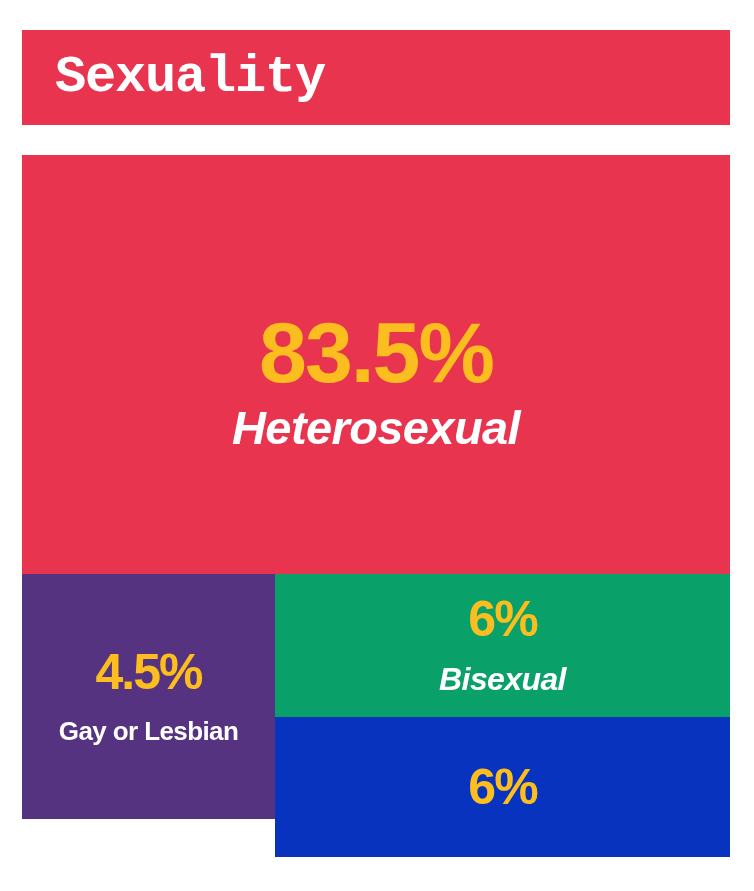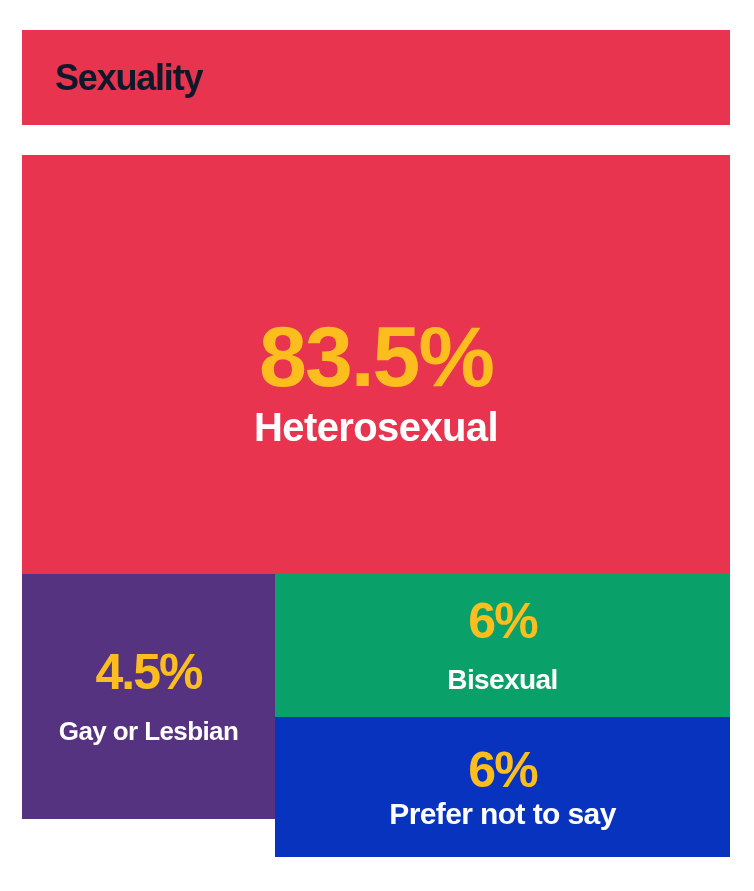--- a/index.html
+++ b/index.html
@@ -28,24 +28,24 @@
     left: 22px;
     top: 30px;
     width: 708px;
     height: 95px;
     background: #e8344f;
     display: flex;
     align-items: center;
   }
   .header-title {
     margin-left: 33px;
-    color: #0f172a;
-    font-family: Liberation Sans, sans-serif;
+    color: #ffffff;
+    font-family: Liberation Mono, monospace;
     font-weight: bold;
-    font-size: 36px;
+    font-size: 52px;
     letter-spacing: -1.2px;
     line-height: 1;
   }
 
   
   .treemap {
     position: absolute;
     left: 22px;
     top: 155px;
     width: 708px;
@@ -83,21 +83,21 @@
   
   .tile-hetero {
     left: 0;
     top: 0;
     width: 708px;
     height: 419px;
     background: #e8344f;
     padding-top: 32px;
   }
   .tile-hetero .tile-value { font-size: 86px; }
-  .tile-hetero .tile-label { font-size: 40px; margin-top: 6px; }
+  .tile-hetero .tile-label { font-size: 47px; margin-top: 6px; font-style: italic; }
 
   
   .tile-gay {
     left: 0;
     top: 419px;
     width: 253px;
     height: 245px;
     background: #553380;
   }
   .tile-gay .tile-value { font-size: 50px; }
@@ -105,21 +105,21 @@
 
   
   .tile-bi {
     left: 253px;
     top: 419px;
     width: 455px;
     height: 143px;
     background: #09a169;
   }
   .tile-bi .tile-value { font-size: 50px; }
-  .tile-bi .tile-label { font-size: 28px; margin-top: 18px; }
+  .tile-bi .tile-label { font-size: 32px; margin-top: 18px; font-style: italic; }
 
   
   .tile-prefer {
     left: 253px;
     top: 562px;
     width: 455px;
     height: 140px;
     background: #0833be;
   }
   .tile-prefer .tile-value { font-size: 50px; }
@@ -146,17 +146,16 @@
       <div class="tile-label">Gay or Lesbian</div>
     </div>
 
     <div class="tile tile-bi">
       <div class="tile-value">6%</div>
       <div class="tile-label">Bisexual</div>
     </div>
 
     <div class="tile tile-prefer">
       <div class="tile-value">6%</div>
-      <div class="tile-label">Prefer not to say</div>
     </div>
 
   </div>
 </div>
 
 </body></html>

